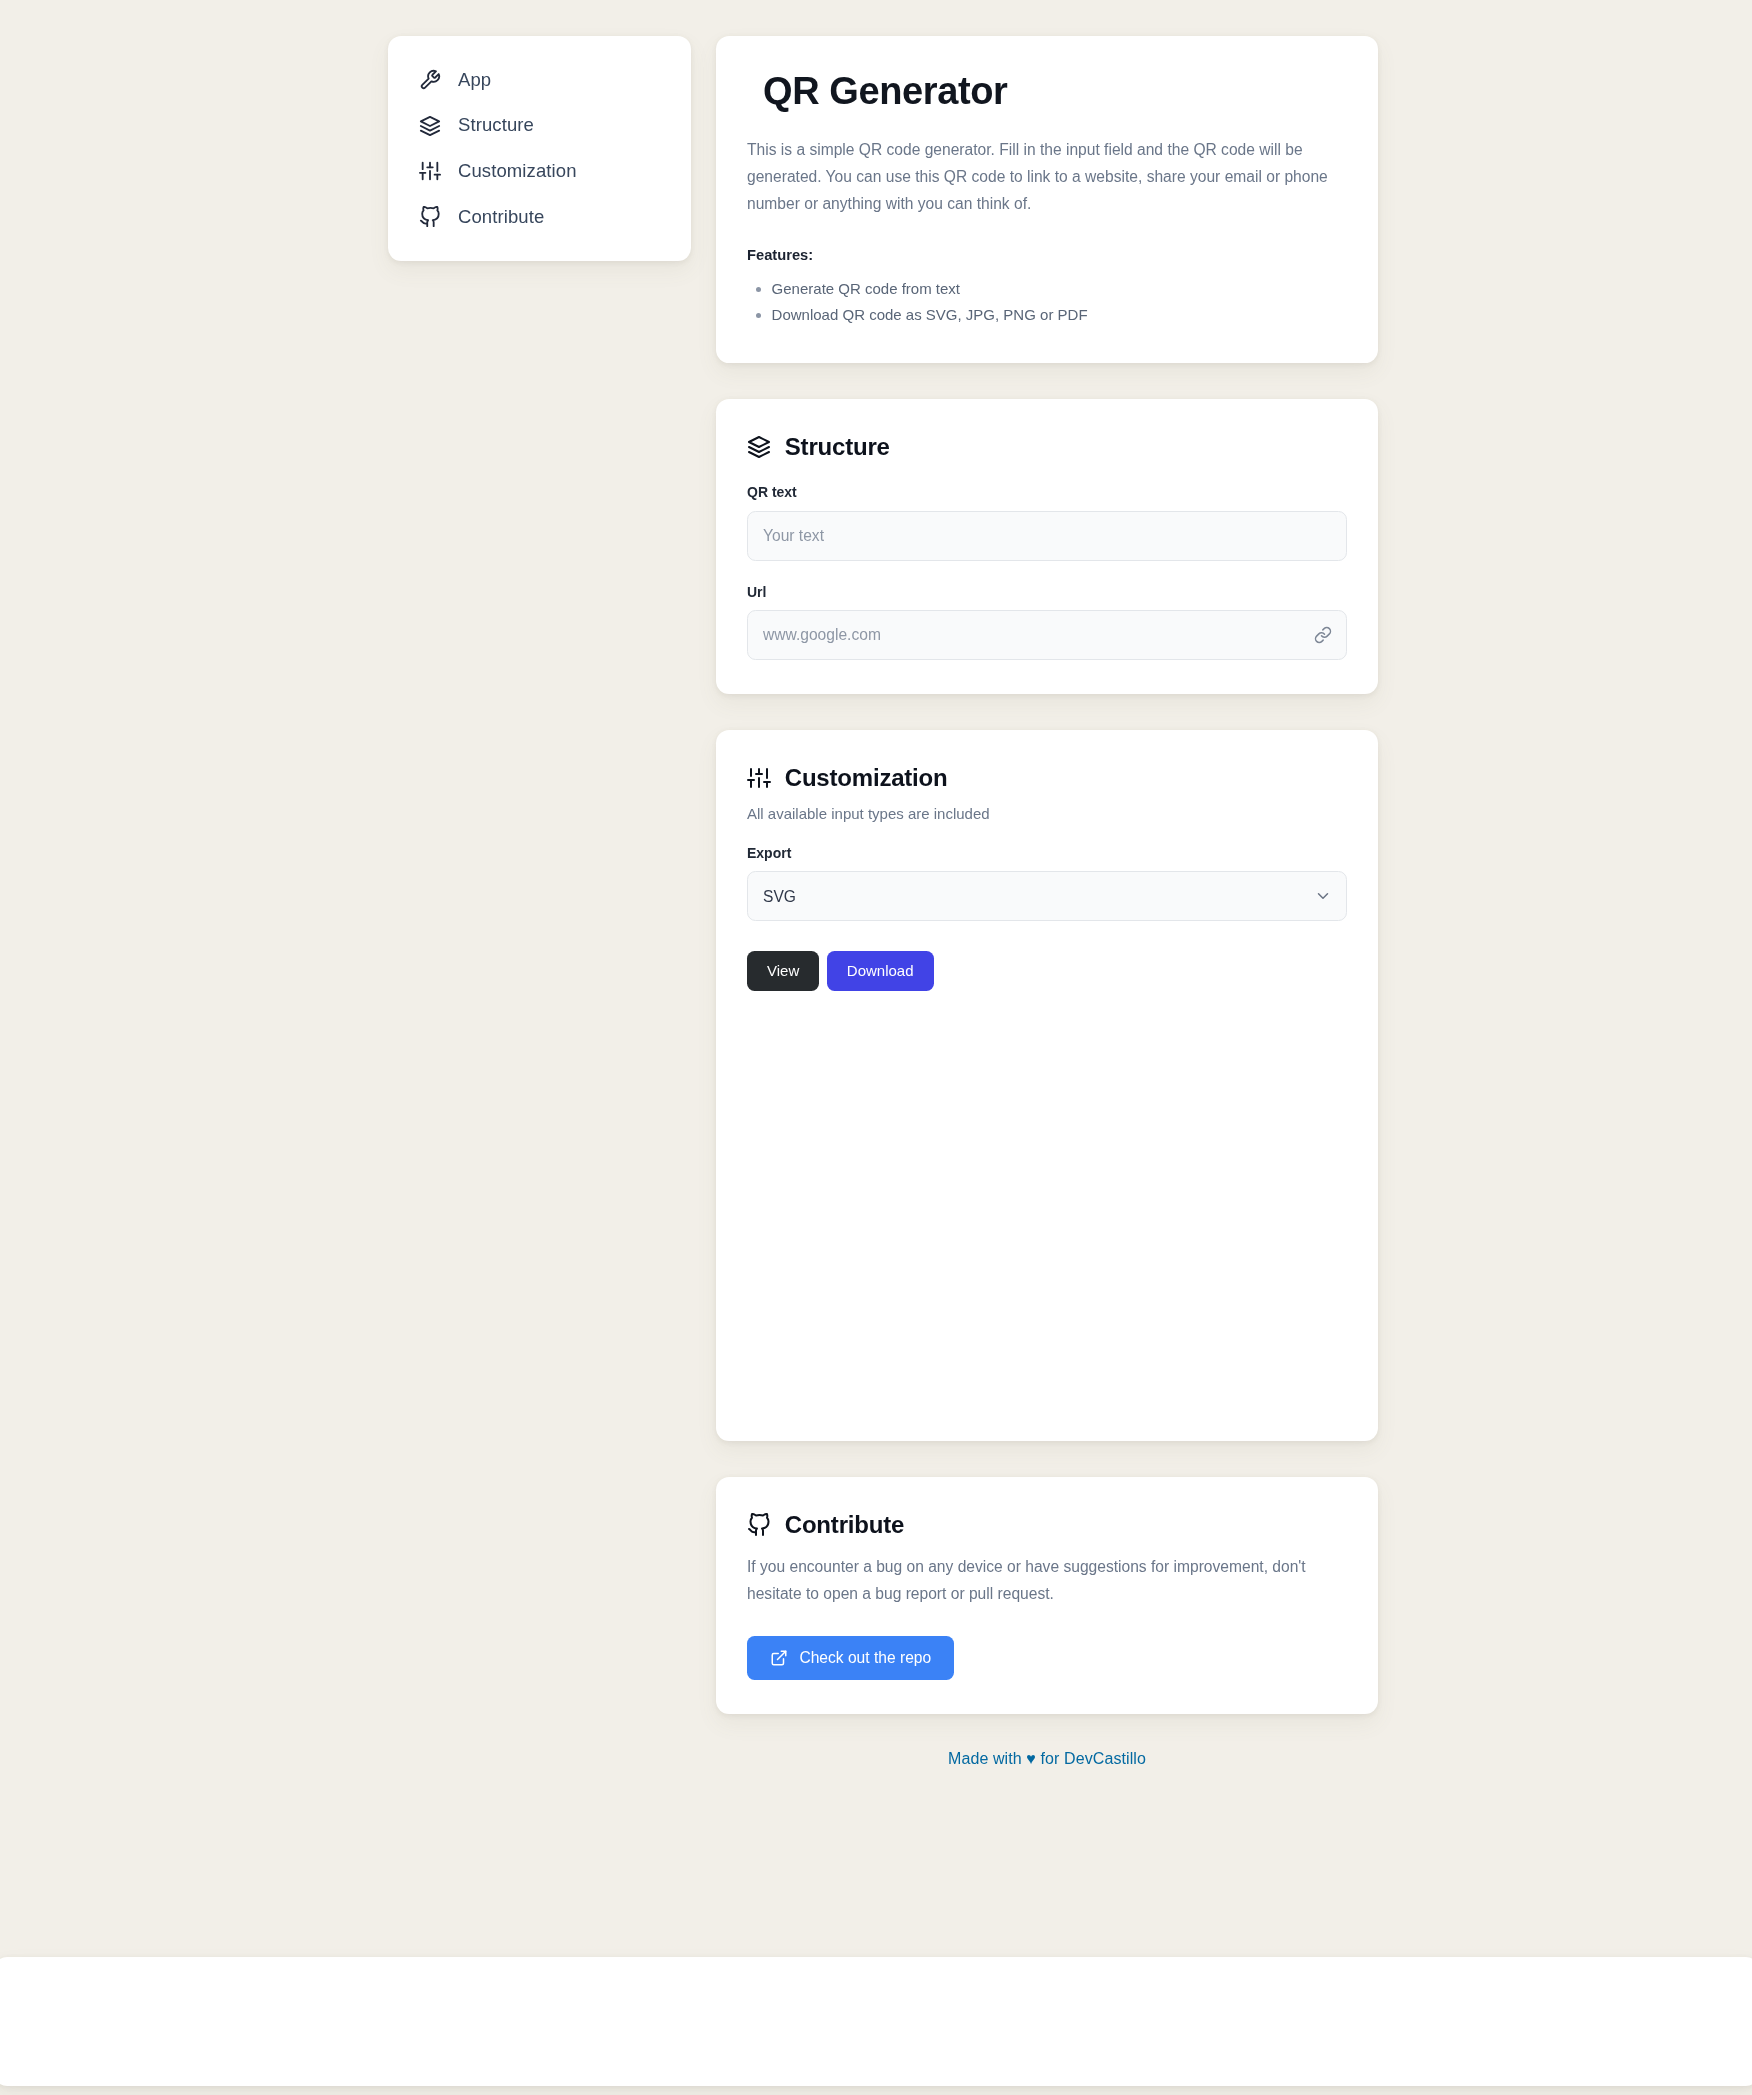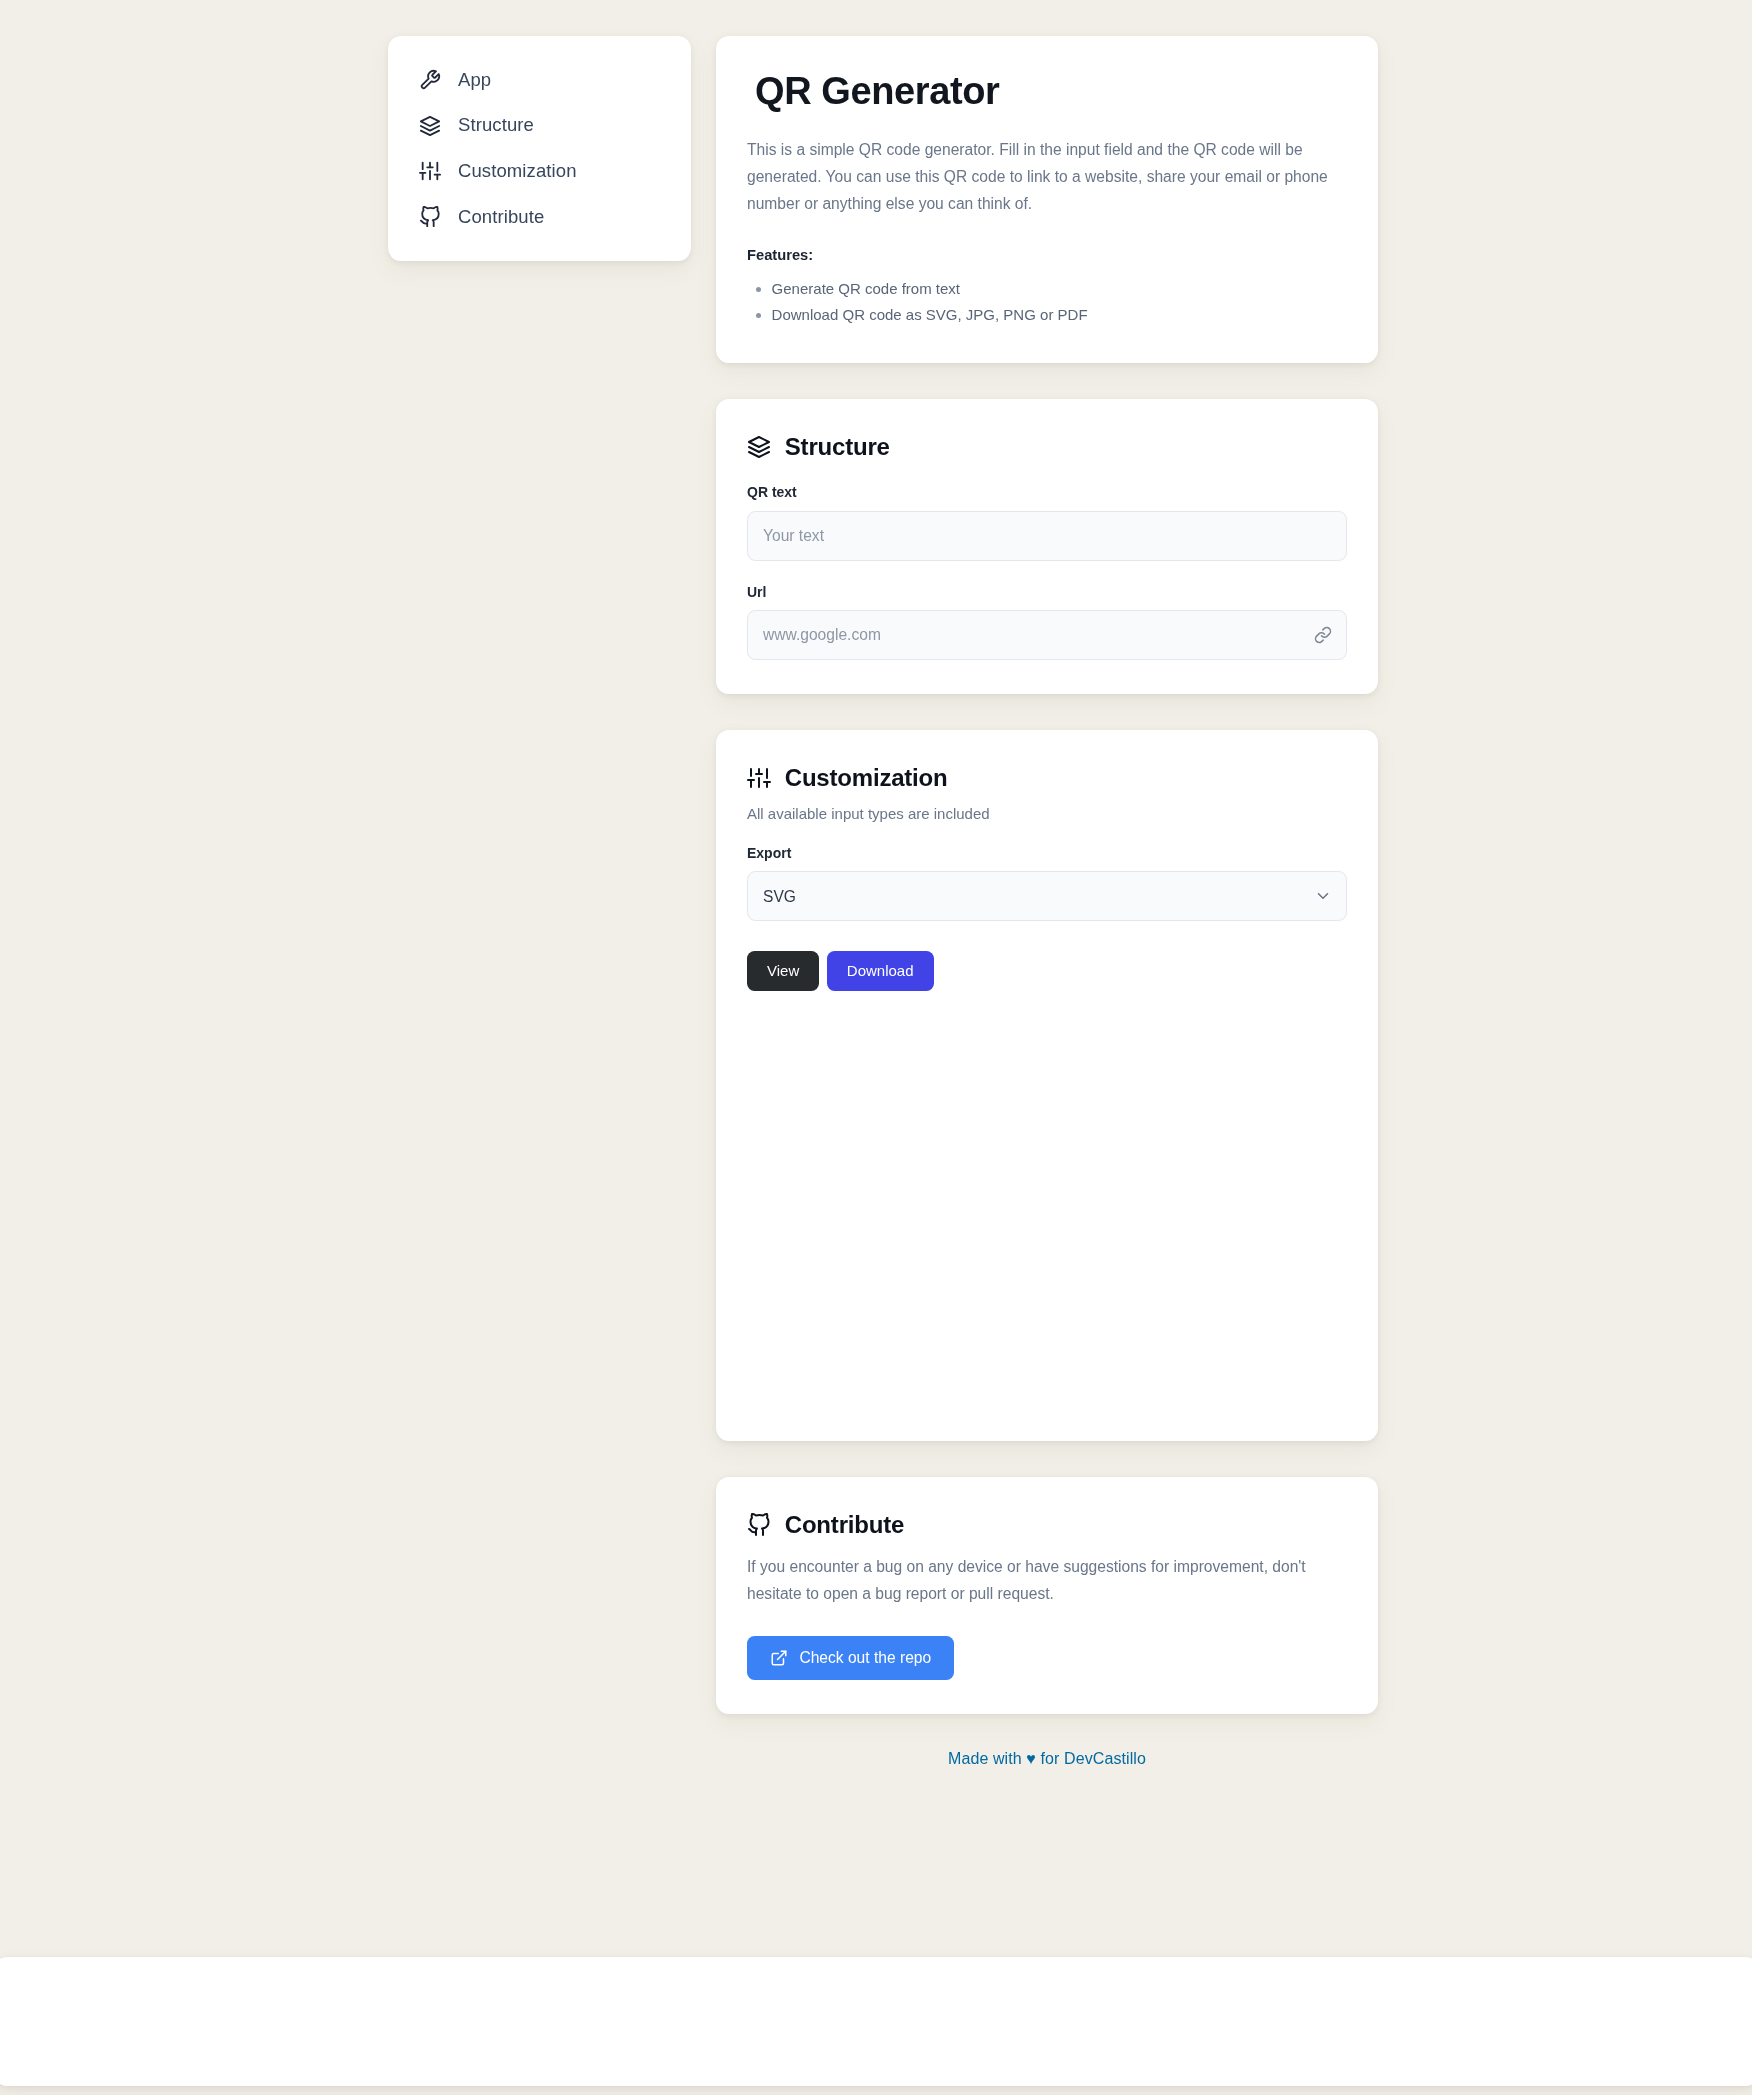--- a/index.html
+++ b/index.html
@@ -61,21 +61,21 @@
   }
   .card {
     background: #ffffff;
     border-radius: 13.2px;
     box-shadow: 0 1.9px 5.7px rgba(120,110,90,0.10), 0 9.5px 21px rgba(120,110,90,0.07);
     padding: 34px 31px 34px 31px;
     margin-bottom: 36px;
   }
 
   h1.page-title {
-    margin: 0 0 24px 8px;
+    margin: 0 0 24px 16px;
     font-size: 38px;
     font-weight: bold;
     color: #11161f;
     letter-spacing: -0.4px;
   }
   .intro {
     margin: 0;
     font-size: 15.6px;
     line-height: 1.72;
     color: #6a7689;
@@ -310,21 +310,21 @@
     </span>
     <span class="nav-label">Contribute</span>
   </div>
 
 </nav>
 
 <main class="main">
 
   <section class="card">
     <h1 class="page-title">QR Generator</h1>
-    <p class="intro">This is a simple QR code generator. Fill in the input field and the QR code will be generated. You can use this QR code to link to a website, share your email or phone number or anything else you can think of.</p>
+    <p class="intro">This is a simple QR code generator. Fill in the input field and the QR code will be generated. You can use this QR code to link to a website, share your email or phone number or anything with you can think of.</p>
     <p class="features-title">Features:</p>
     <ul class="features">
       <li>Generate QR code from text</li>
       <li>Download QR code as SVG, JPG, PNG or PDF</li>
     </ul>
   </section>
 
   <section class="card">
     <div class="card-head">
       <span class="head-icon">

